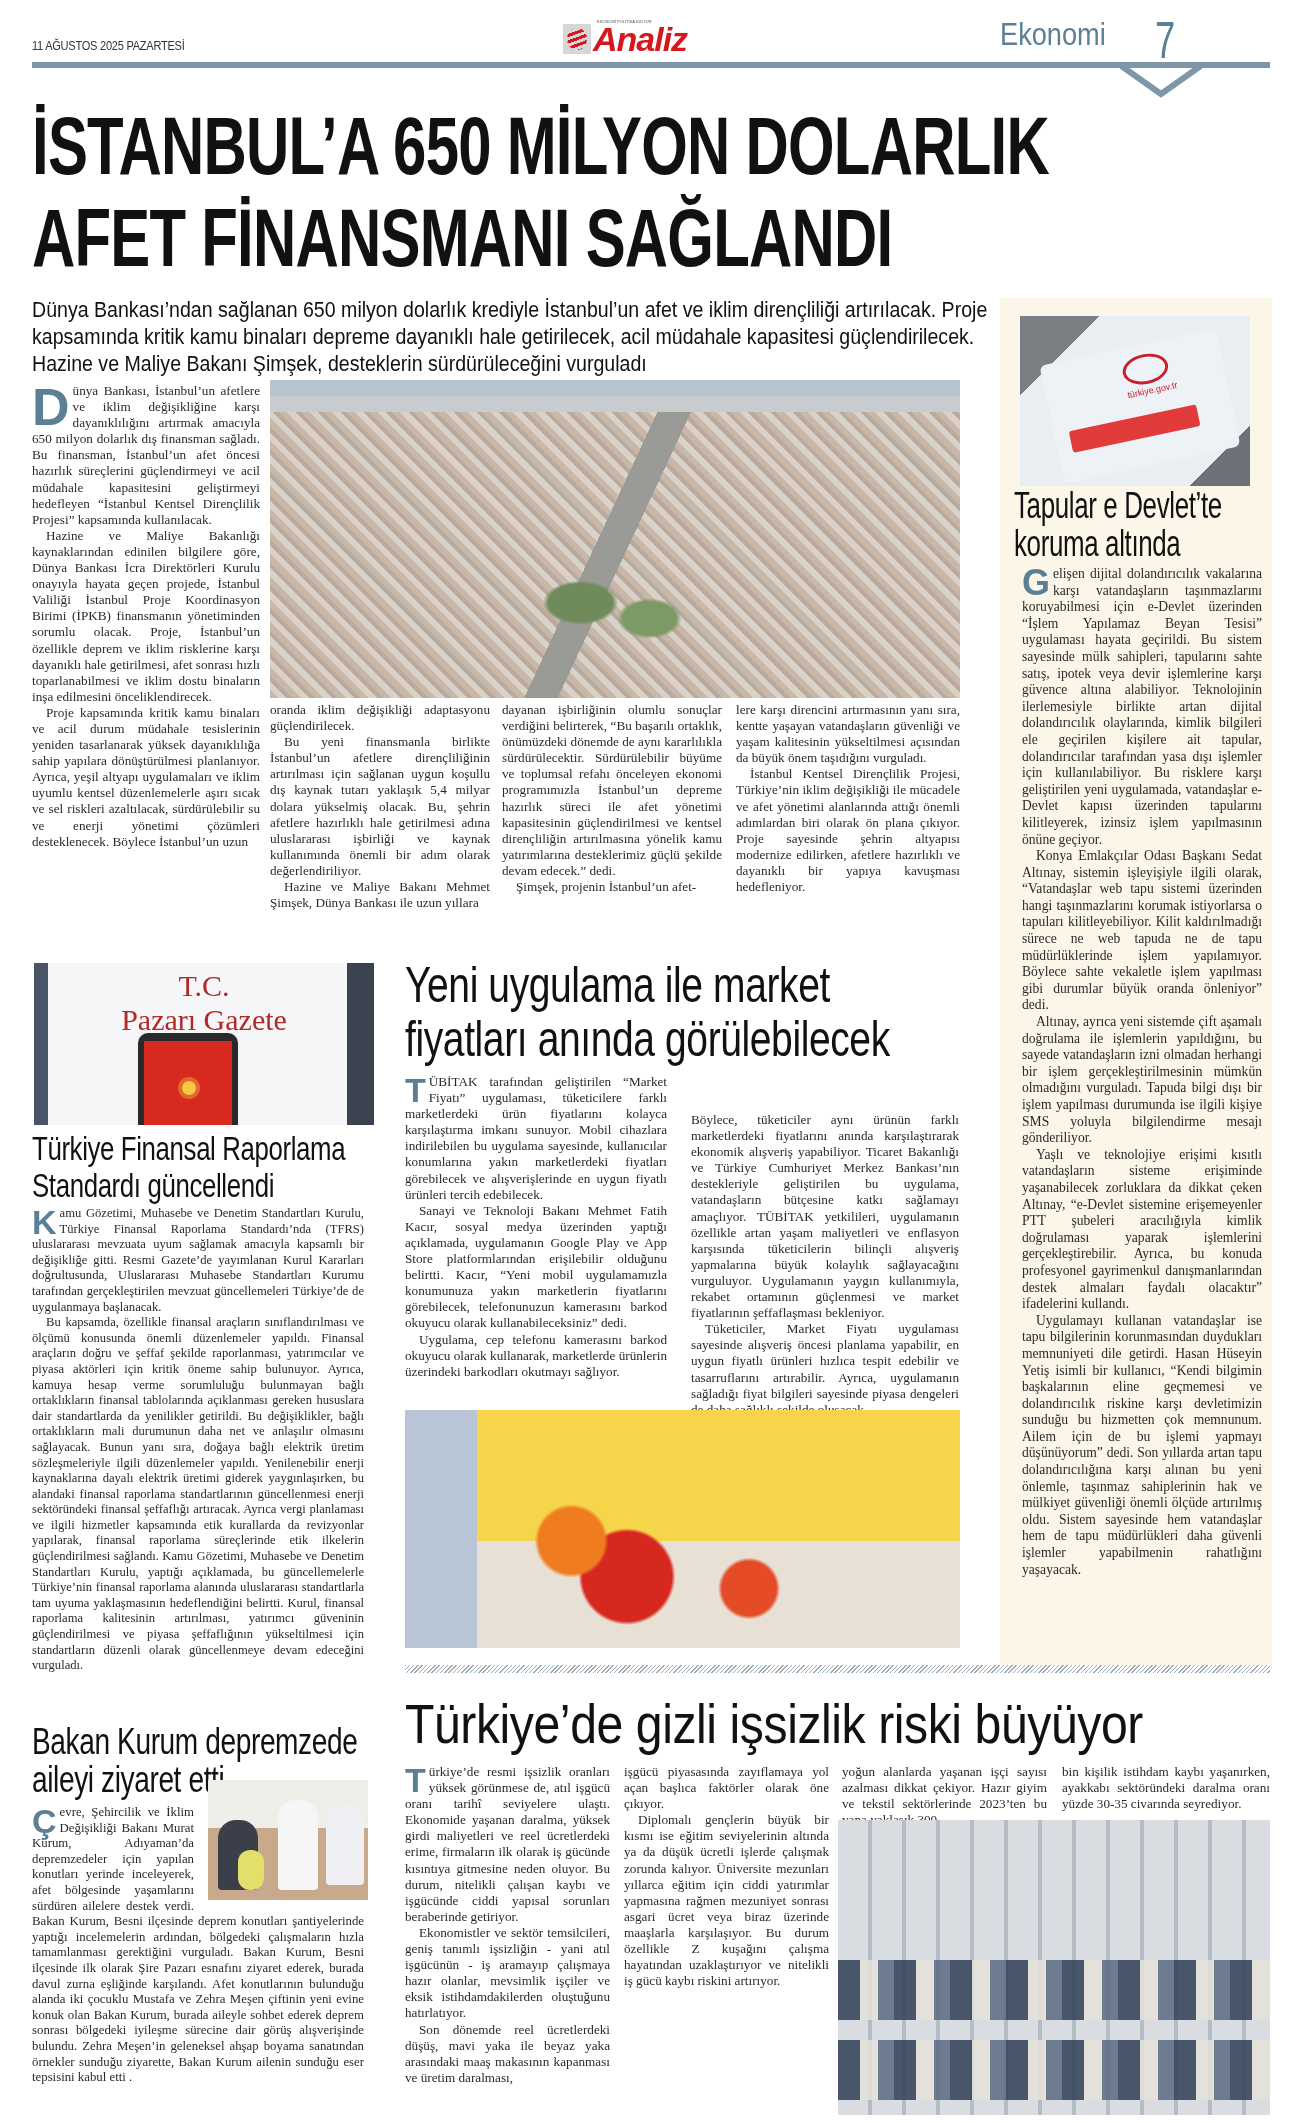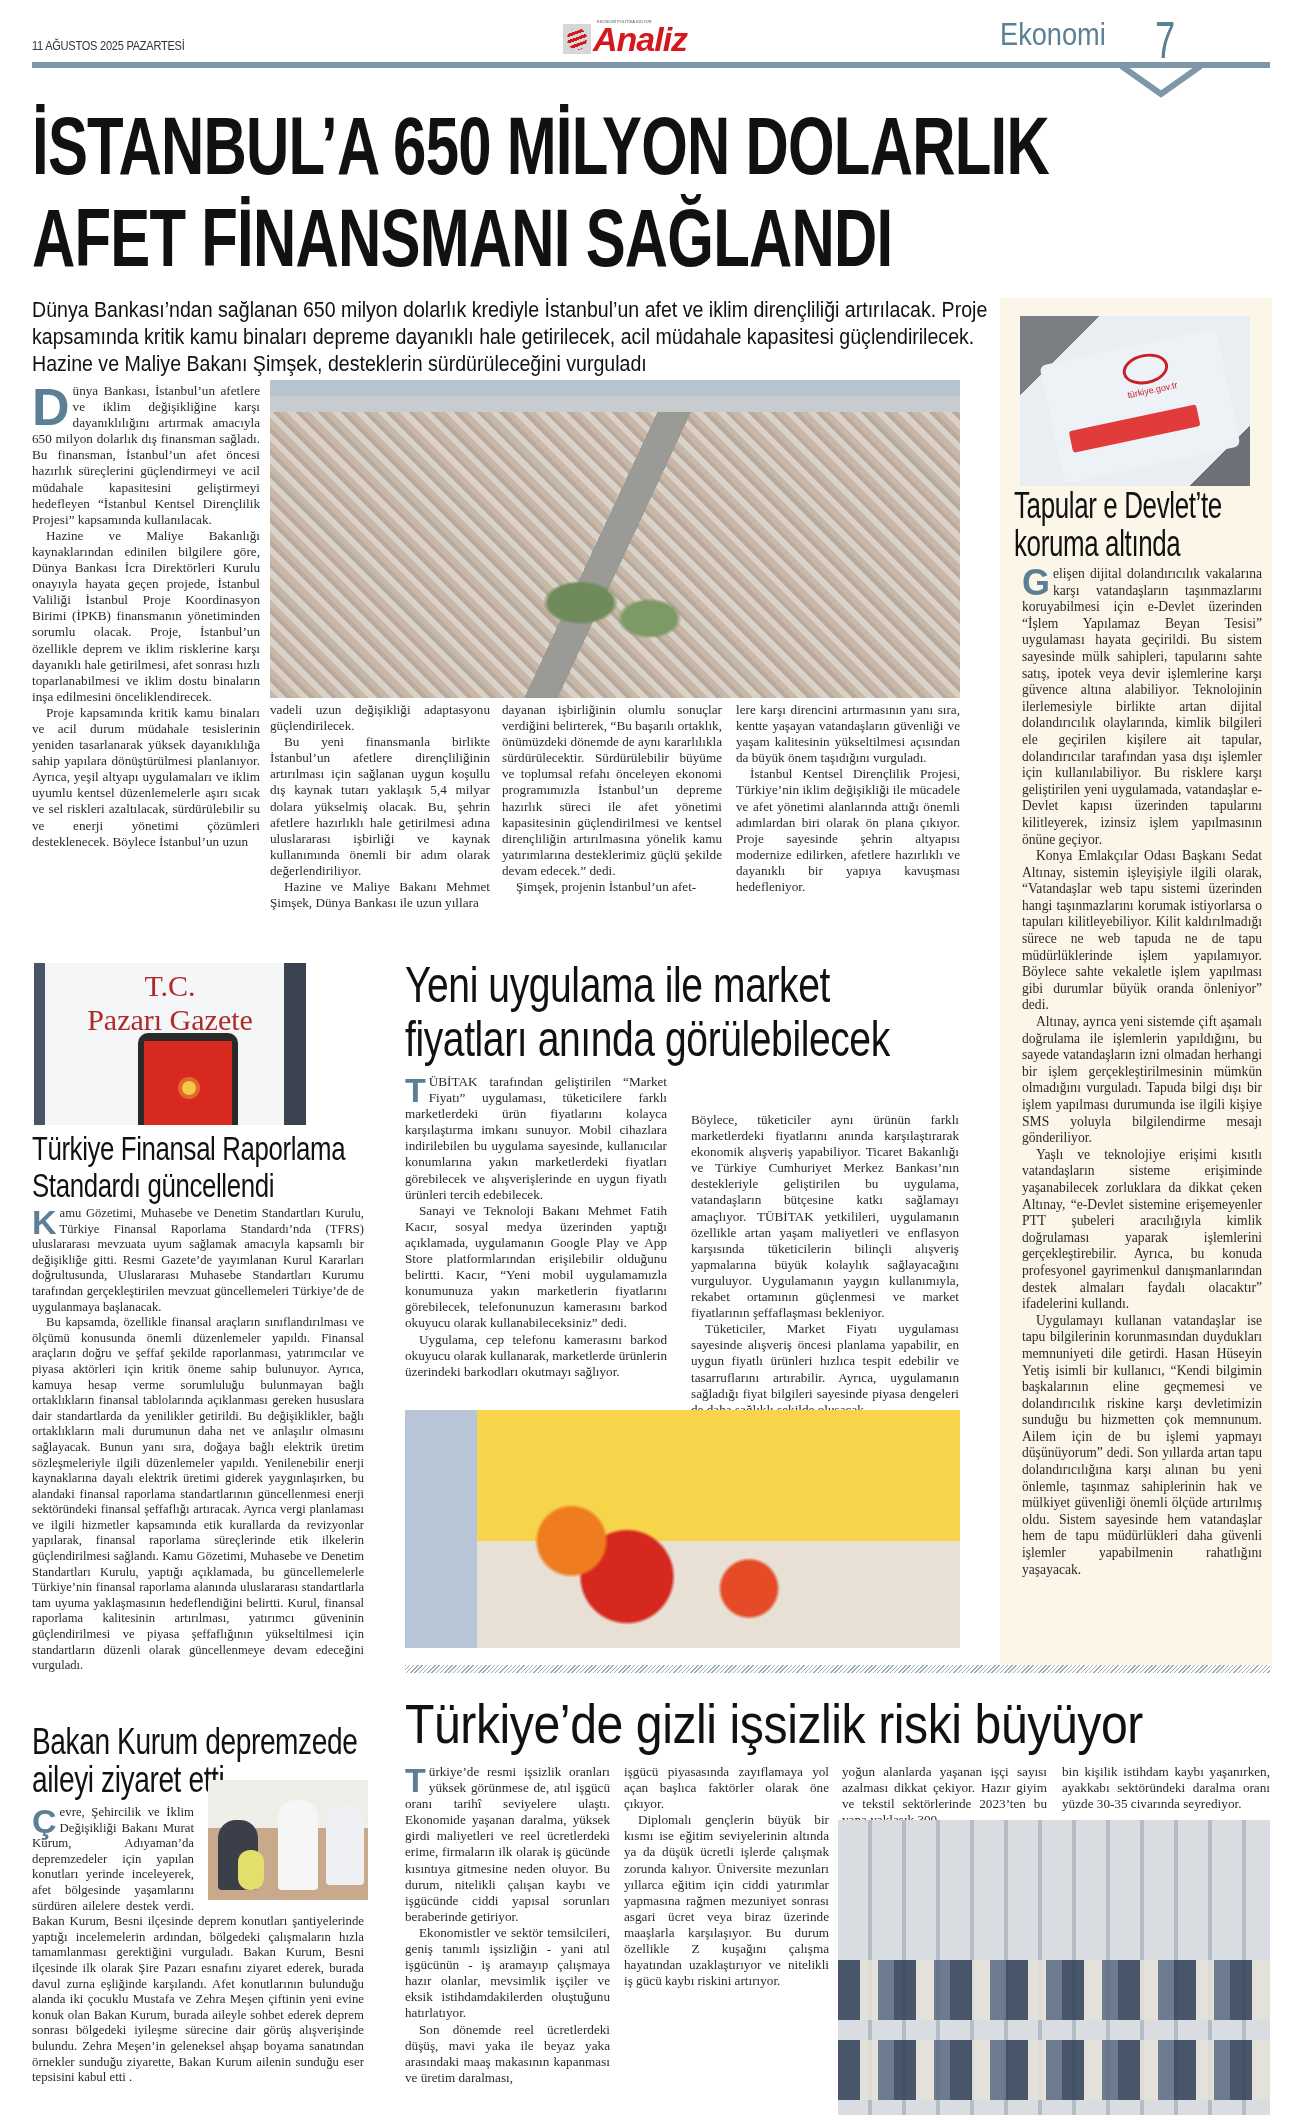--- a/index.html
+++ b/index.html
@@ -30,21 +30,21 @@
       radial-gradient(ellipse at 55% 75%, #7d9a66 0 5%, transparent 6%),
       linear-gradient(115deg, transparent 0 48%, #9a9a96 48% 52%, transparent 52%),
       repeating-linear-gradient(45deg, #c9b7a8 0 6px, #d8d2c9 6px 12px, #b9aa9d 12px 16px),
       #cfc7bd; }
   .photo-phone { left: 1020px; top: 316px; width: 230px; height: 170px; background: linear-gradient(135deg, #7b7f84 0 20%, #e9eef3 20% 85%, #6d7278 85%); }
   .phone-screen { position: absolute; left: 30px; top: 30px; width: 180px; height: 120px; background: #edf2f7; transform: rotate(-12deg); border-radius: 6px; }
   .phone-logo { position: absolute; left: 80px; top: 10px; width: 46px; height: 30px; border: 3px solid #c8202c; border-radius: 50%; }
   .phone-btn { position: absolute; left: 15px; top: 70px; width: 130px; height: 22px; background: #e23b3b; border-radius: 3px; }
   .phone-caption { position: absolute; left: 80px; top: 42px; font-size: 9px; color: #c8202c; font-family: "Liberation Sans", sans-serif; }
   .sidebar-bg { left: 1000px; top: 298px; width: 272px; height: 1372px; background: #fbf6e8; }
-  .photo-gazette { left: 34px; top: 963px; width: 272px; height: 162px; background: linear-gradient(90deg, #4a5568 0 4%, #f4f6f8 4% 92%, #3c4350 92%); }
+  .photo-gazette { left: 34px; top: 963px; width: 340px; height: 162px; background: linear-gradient(90deg, #4a5568 0 4%, #f4f6f8 4% 92%, #3c4350 92%); }
   .gaz-text { position: absolute; width: 100%; text-align: center; font-family: "Liberation Serif", serif; color: #b02a2a; }
   .gaz-phone { position: absolute; left: 104px; top: 70px; width: 100px; height: 92px; background: #2a2a2a; border-radius: 10px 10px 0 0; padding: 8px 6px 0; }
   .gaz-phone-screen { width: 100%; height: 100%; background: #d8291f; position: relative; }
   .gaz-sun { position: absolute; left: 38px; top: 40px; width: 14px; height: 14px; border-radius: 50%; background: #f6c744; box-shadow: 0 0 0 4px rgba(246,199,68,0.4); }
   .photo-market { left: 405px; top: 1410px; width: 555px; height: 238px; background:
       radial-gradient(circle at 30% 55%, #ef7d1f 0 8%, transparent 9%),
       radial-gradient(circle at 40% 70%, #d6281e 0 12%, transparent 13%),
       radial-gradient(circle at 62% 75%, #e44b26 0 7%, transparent 8%),
       linear-gradient(90deg, #b7c5d6 0 13%, transparent 13%),
       linear-gradient(180deg, #f7d54a 0 55%, #e8e0d4 55%); }
@@ -91,21 +91,21 @@
 </div>
 <div class="abs spot">Dünya Bankası’ndan sağlanan 650 milyon dolarlık krediyle İstanbul’un afet ve iklim dirençliliği artırılacak. Proje kapsamında kritik kamu binaları depreme dayanıklı hale getirilecek, acil müdahale kapasitesi güçlendirilecek. Hazine ve Maliye Bakanı Şimşek, desteklerin sürdürüleceğini vurguladı</div>
 
 <div class="abs body-text" style="left:32px;top:383px;width:228px;">
   <p class="first"><span class="dropcap" style="font-size:52px;">D</span><span>ünya Bankası, İstanbul’un afetlere ve iklim değişikliğine karşı dayanıklılığını artırmak amacıyla 650 milyon dolarlık dış finansman sağladı. Bu finansman, İstanbul’un afet öncesi hazırlık süreçlerini güçlendirmeyi ve acil müdahale kapasitesini geliştirmeyi hedefleyen “İstanbul Kentsel Dirençlilik Projesi” kapsamında kullanılacak.</span></p>
   <p>Hazine ve Maliye Bakanlığı kaynaklarından edinilen bilgilere göre, Dünya Bankası İcra Direktörleri Kurulu onayıyla hayata geçen projede, İstanbul Valiliği İstanbul Proje Koordinasyon Birimi (İPKB) finansmanın yönetiminden sorumlu olacak. Proje, İstanbul’un özellikle deprem ve iklim risklerine karşı dayanıklı hale getirilmesi, afet sonrası hızlı toparlanabilmesi ve iklim dostu binaların inşa edilmesini önceliklendirecek.</p>
   <p>Proje kapsamında kritik kamu binaları ve acil durum müdahale tesislerinin yeniden tasarlanarak yüksek dayanıklılığa sahip yapılara dönüştürülmesi planlanıyor. Ayrıca, yeşil altyapı uygulamaları ve iklim uyumlu kentsel düzenlemelerle aşırı sıcak ve sel riskleri azaltılacak, sürdürülebilir su ve enerji yönetimi çözümleri desteklenecek. Böylece İstanbul’un uzun</p>
 </div>
 <div class="abs photo photo-city"></div>
 <div class="abs body-text" style="left:270px;top:702px;width:220px;">
-  <p class="first">vadeli uzun değişikliği adaptasyonu güçlendirilecek.</p>
+  <p class="first">oranda iklim değişikliği adaptasyonu güçlendirilecek.</p>
   <p>Bu yeni finansmanla birlikte İstanbul’un afetlere dirençliliğinin artırılması için sağlanan uygun koşullu dış kaynak tutarı yaklaşık 5,4 milyar dolara yükselmiş olacak. Bu, şehrin afetlere hazırlıklı hale getirilmesi adına uluslararası işbirliği ve kaynak kullanımında önemli bir adım olarak değerlendiriliyor.</p>
   <p>Hazine ve Maliye Bakanı Mehmet Şimşek, Dünya Bankası ile uzun yıllara</p>
 </div>
 <div class="abs body-text" style="left:502px;top:702px;width:220px;">
   <p class="first">dayanan işbirliğinin olumlu sonuçlar verdiğini belirterek, “Bu başarılı ortaklık, önümüzdeki dönemde de aynı kararlılıkla sürdürülecektir. Sürdürülebilir büyüme ve toplumsal refahı önceleyen ekonomi programımızla İstanbul’un depreme hazırlık süreci ile afet yönetimi kapasitesinin güçlendirilmesi ve kentsel dirençliliğin artırılmasına yönelik kamu yatırımlarına desteklerimiz güçlü şekilde devam edecek.” dedi.</p>
   <p>Şimşek, projenin İstanbul’un afet-</p>
 </div>
 <div class="abs body-text" style="left:736px;top:702px;width:224px;">
   <p class="first">lere karşı direncini artırmasının yanı sıra, kentte yaşayan vatandaşların güvenliği ve yaşam kalitesinin yükseltilmesi açısından da büyük önem taşıdığını vurguladı.</p>
   <p>İstanbul Kentsel Dirençlilik Projesi, Türkiye’nin iklim değişikliği ile mücadele ve afet yönetimi alanlarında attığı önemli adımlardan biri olarak ön plana çıkıyor. Proje sayesinde şehrin altyapısı modernize edilirken, afetlere hazırlıklı ve dayanıklı bir yapıya kavuşması hedefleniyor.</p>

